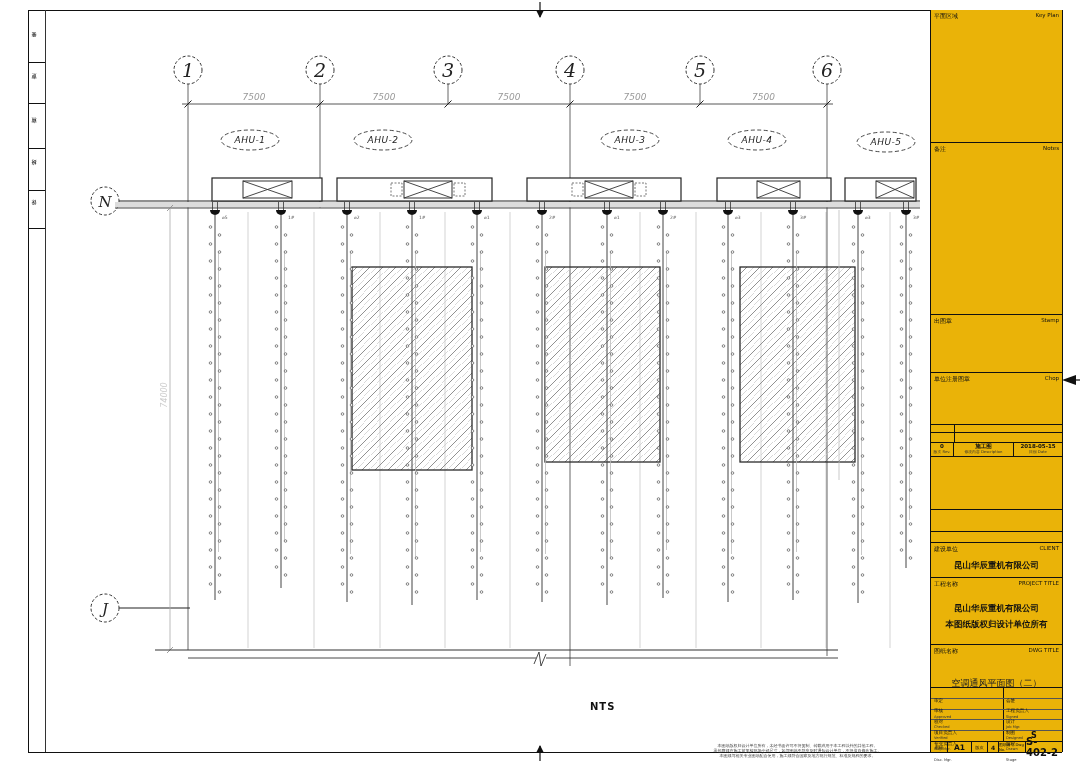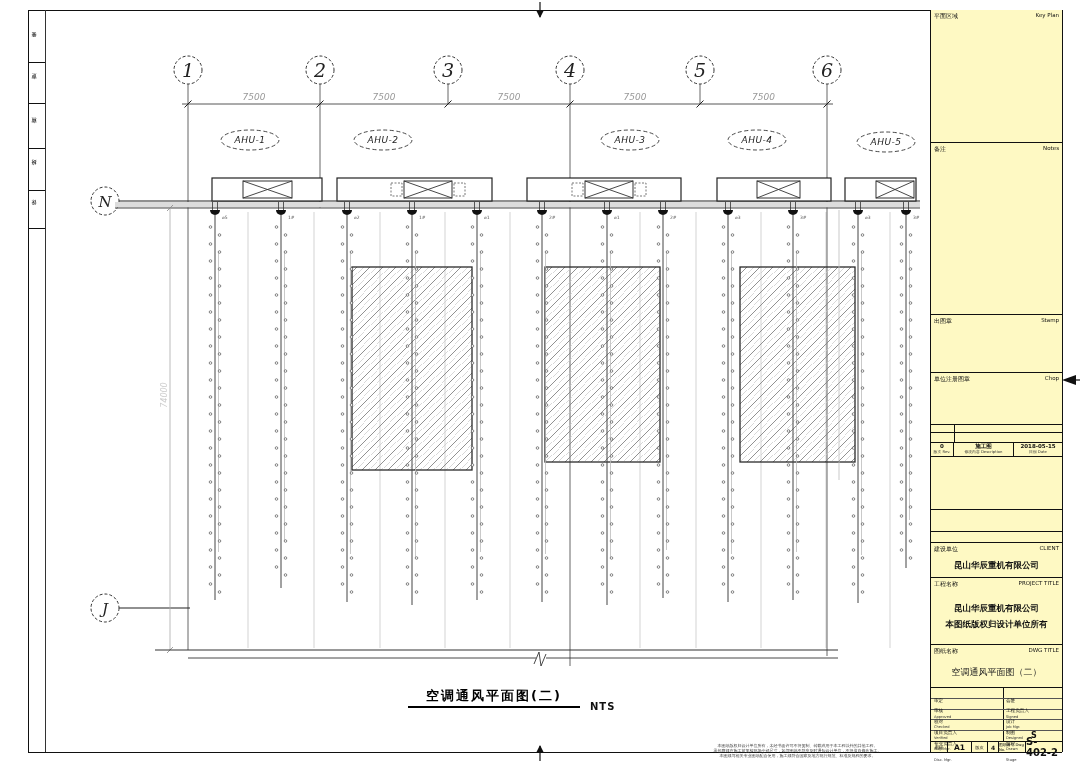--- a/index.html
+++ b/index.html
@@ -7,21 +7,21 @@
          font-family:"DejaVu Sans",sans-serif;color:#111;}
   .hl,.vl{position:absolute;background:#111;}
   .hl{height:1px;} .vl{width:1px;}
   #plan-svg{position:absolute;left:0;top:0;}
   
   .m-tick{position:absolute;left:28px;width:17px;height:1px;background:#111;}
   .m-label{position:absolute;left:31px;width:12px;font-size:5px;color:#222;
            writing-mode:vertical-rl;transform:rotate(180deg);letter-spacing:1px;text-align:center;}
   
   #titleblock{position:absolute;left:930px;top:10px;width:132px;height:742px;
-              border-left:1px solid #111;box-sizing:border-box;background:#fef9c3;}
+              border-left:1px solid #111;box-sizing:border-box;background:#eab308;}
   .sec{position:absolute;left:0;width:100%;border-bottom:1px solid #111;box-sizing:border-box;}
   .hd{display:flex;justify-content:space-between;font-size:6px;padding:2px 3px 0 3px;color:#111;}
   .hd .en{font-size:5.5px;}
   .cellline{position:absolute;top:0;bottom:0;width:1px;background:#111;}
   .tb-val{width:100%;text-align:center;font-weight:bold;color:#111;}
   .rev-cell{float:left;box-sizing:border-box;border-right:1px solid #111;height:100%;text-align:center;}
   .rev-cell:last-child{border-right:none;}
   .rev-v{font-size:5.5px;font-weight:bold;line-height:7px;}
   .rev-l{font-size:3.8px;color:#333;line-height:4px;}
   .sign-row{position:absolute;left:0;width:100%;border-bottom:1px solid #555;box-sizing:border-box;height:10.8px;}
@@ -837,23 +837,20 @@
   <div class="m-tick" style="top:103px"></div>
   <div class="m-tick" style="top:148px"></div>
   <div class="m-tick" style="top:190px"></div>
   <div class="m-tick" style="top:228px"></div>
   <div class="m-label" style="top:40px">会签</div>
   <div class="m-label" style="top:82px">审定</div>
   <div class="m-label" style="top:126px">审核</div>
   <div class="m-label" style="top:168px">校对</div>
   <div class="m-label" style="top:208px">设计</div>
 
-  <div id="dwg-title-wrap">
-    <span id="dwg-title">空调通风平面图(二)</span>
-  </div>
   <div id="nts">NTS</div>
 
   <div id="titleblock">
 
     <div class="sec" style="top:0;height:133px;">
       <div class="hd">
           <span>平面区域</span>
         <span class="en">Key Plan</span>
         </div>
     </div>
@@ -920,21 +917,21 @@
         </div>
       <div class="tb-val" style="font-size:8.5px;margin-top:14px;">昆山华辰重机有限公司</div>
       <div class="tb-val" style="font-size:8.5px;margin-top:4px;">本图纸版权归设计单位所有</div>
     </div>
 
     <div class="sec" style="top:635px;height:43px;">
       <div class="hd">
           <span>图纸名称</span>
         <span class="en">DWG TITLE</span>
         </div>
-      <div class="tb-val" style="font-size:9px;margin-top:10px;font-weight:normal;color:#222;">空调通风平面图（二）</div>
+      <div class="tb-val" style="font-size:9px;margin-top:21px;font-weight:normal;color:#222;">空调通风平面图（二）</div>
     </div>
 
     <div style="position:absolute;top:678px;left:0;width:100%;height:54px;">
       <div class="cellline" style="left:72px;"></div>
       <div class="sign-row" style="top:0;">
         <span class="sr-cell" style="left:3px;"><span class="sr-cn">审定</span><br>
           <span class="sr-en">Approved</span></span>
         <span class="sr-cell" style="left:75px;"><span class="sr-cn">会签</span><br>
           <span class="sr-en">Signed</span></span>
       </div>

